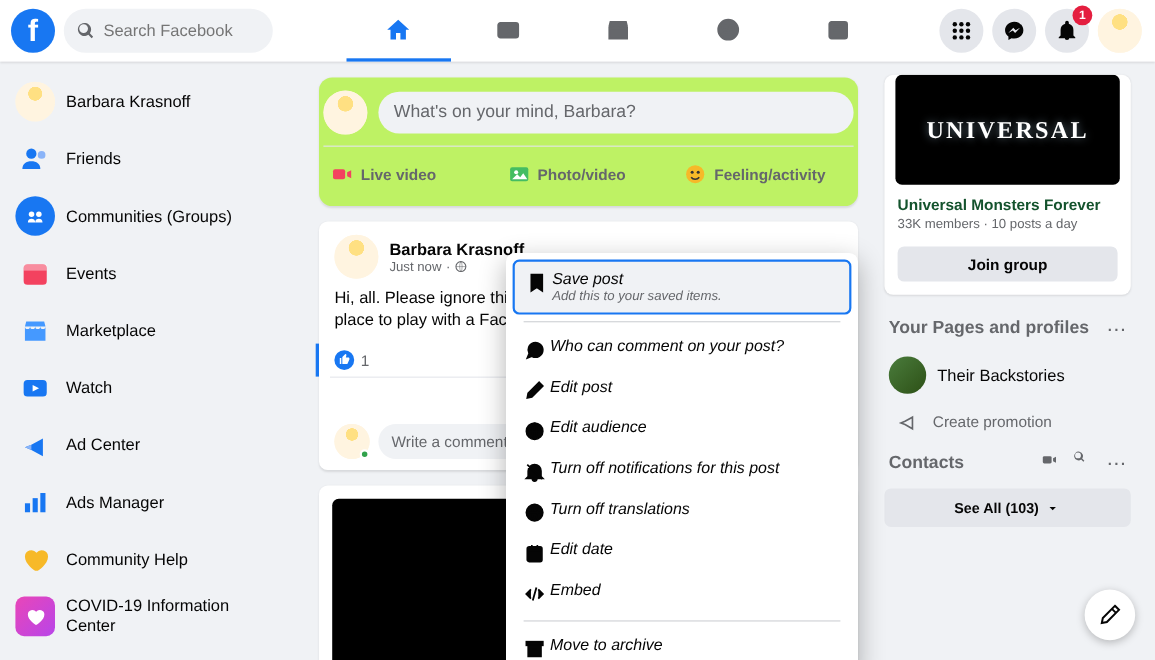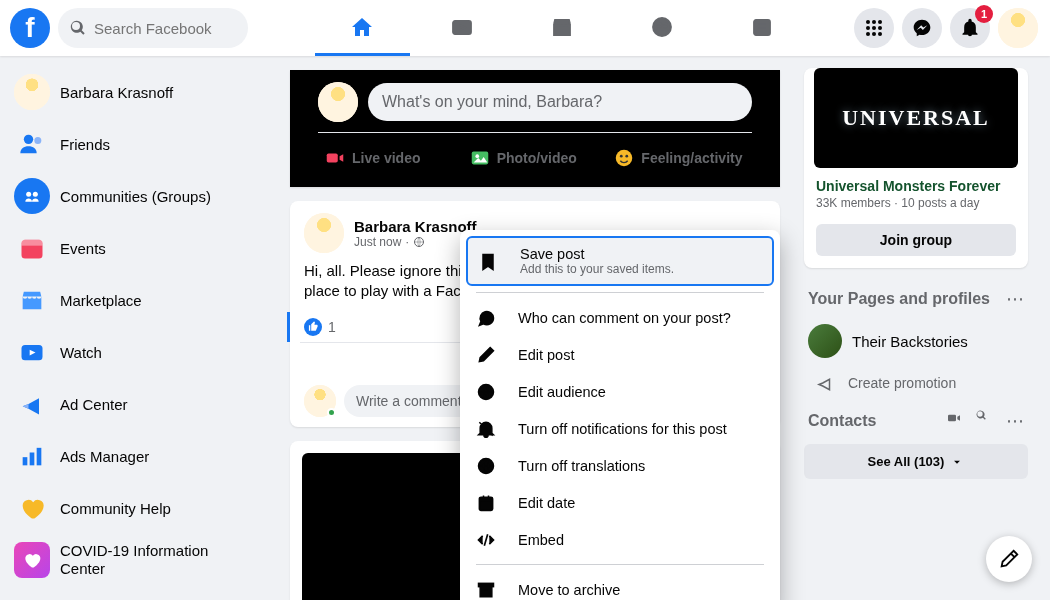--- a/index.html
+++ b/index.html
@@ -22,21 +22,21 @@
 .avatar { width: 40px; height: 40px; border-radius: 50%; background: #fff4e0; display: flex; align-items: center; justify-content: center; font-size: 9px; color: #888; overflow: hidden; }
 .avatar-img { width: 100%; height: 100%; background: radial-gradient(circle at 50% 30%, #ffe082 20%, #fff4e0 21%); position: relative; }
 
 .main { display: flex; height: 544px; }
 .sidebar { width: 270px; padding: 10px 6px; overflow-y: auto; }
 .sidebar-item { display: flex; align-items: center; padding: 8px 8px; border-radius: 8px; cursor: pointer; }
 .sidebar-icon { width: 36px; height: 36px; border-radius: 50%; display: flex; align-items: center; justify-content: center; margin-right: 10px; flex-shrink: 0; }
 .sidebar-label { font-size: 15px; color: #050505; font-weight: 500; }
 
 .feed { flex: 1; padding: 0 20px; overflow-y: auto; max-width: 530px; }
-.composer { background: #000000; border-radius: 0; padding: 12px 28px; margin-top: 14px; box-shadow: 0 1px 2px rgba(0,0,0,0.1); }
+.composer { background: #bef264; border-radius: 12px; padding: 12px 4px; margin-top: 14px; box-shadow: 0 1px 2px rgba(0,0,0,0.1); }
 .composer-top { display: flex; align-items: center; gap: 10px; padding-bottom: 10px; border-bottom: 1px solid #e4e6eb; }
 .composer-input { flex: 1; background: #f0f2f5; border-radius: 50px; padding: 10px 14px; color: #65676b; font-size: 16px; cursor: pointer; }
 .composer-actions { display: flex; padding-top: 8px; }
 .composer-action { flex: 1; display: flex; align-items: center; justify-content: flex-start; gap: 6px; padding: 6px; border-radius: 6px; cursor: pointer; font-size: 14px; font-weight: 600; color: #65676b; }
 
 .post { background: #fff; border-radius: 8px; margin-top: 14px; box-shadow: 0 1px 2px rgba(0,0,0,0.1); position: relative; }
 .post-header { display: flex; align-items: center; padding: 12px 14px 4px; }
 .post-meta { flex: 1; margin-left: 10px; }
 .post-author { font-size: 15px; font-weight: 600; color: #050505; }
 .post-time { font-size: 12px; color: #65676b; display: flex; align-items: center; gap: 4px; }
@@ -45,21 +45,21 @@
 .post-reactions { padding: 6px 14px; display: flex; align-items: center; gap: 6px; font-size: 14px; color: #65676b; border-left: 3px solid #1877f2; margin-left: -3px;}
 .react-icon { width: 18px; height: 18px; border-radius: 50%; background: #1877f2; display: flex; align-items: center; justify-content: center; }
 .post-actions { display: flex; border-top: 1px solid #e4e6eb; margin: 0 10px; }
 .post-action { flex: 1; display: flex; align-items: center; justify-content: center; gap: 6px; padding: 8px; font-size: 14px; font-weight: 600; color: #65676b; cursor: pointer; border-radius: 4px; }
 .comment-box { display: flex; align-items: center; padding: 8px 14px 10px; gap: 8px; }
 .comment-input { flex: 1; background: #f0f2f5; border-radius: 50px; padding: 8px 12px; color: #65676b; font-size: 14px; }
 .comment-av { width: 32px; height: 32px; border-radius: 50%; background: #fff4e0; position: relative; }
 .online-dot { position: absolute; bottom: 0; right: 0; width: 9px; height: 9px; background: #31a24c; border: 2px solid #fff; border-radius: 50%; }
 
 .dropdown { position: absolute; top: 230px; left: 460px; width: 320px; background: #fff; border-radius: 8px; box-shadow: 0 8px 24px rgba(0,0,0,0.3); padding: 6px; z-index: 100; }
-.dd-item { display: flex; align-items: center; padding: 8px 10px; border-radius: 6px; cursor: pointer; gap: 22px; }
+.dd-item { display: flex; align-items: flex-start; padding: 8px 10px; border-radius: 6px; cursor: pointer; gap: 4px; font-style: italic; }
 .dd-item.selected { border: 2px solid #1877f2; border-radius: 6px; background: #f0f2f5; }
 .dd-icon { width: 20px; height: 20px; fill: #050505; flex-shrink: 0; margin-top: 1px; }
 .dd-text { flex: 1; }
 .dd-title { font-size: 14.5px; font-weight: 500; color: #050505; }
 .dd-sub { font-size: 12px; color: #65676b; }
 .dd-sep { height: 1px; background: #ced0d4; margin: 6px 10px; }
 
 .rightcol { width: 240px; padding: 12px 12px 0 4px; overflow-y: auto; }
 .widget { background: #fff; border-radius: 8px; box-shadow: 0 1px 2px rgba(0,0,0,0.1); margin-bottom: 14px; overflow: hidden; }
 .widget-head { display: flex; padding: 10px 12px; align-items: center; }

